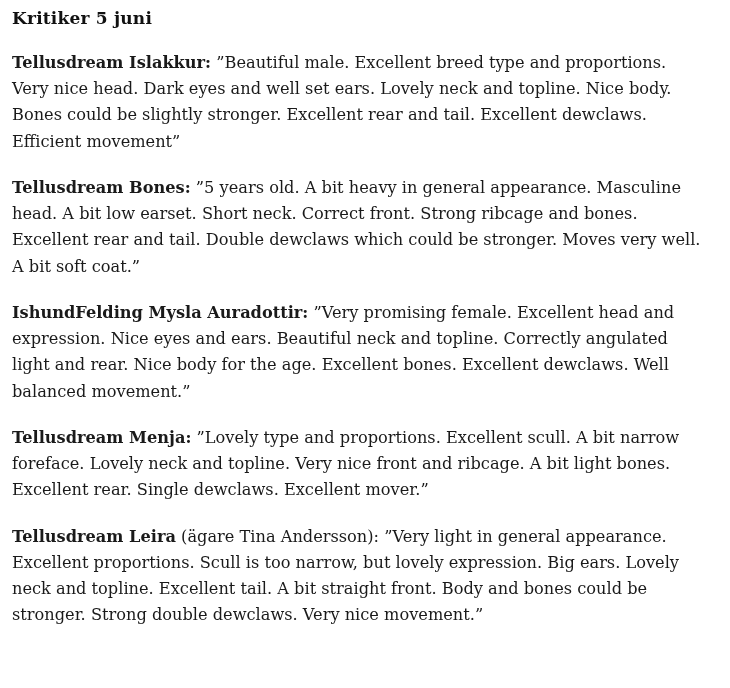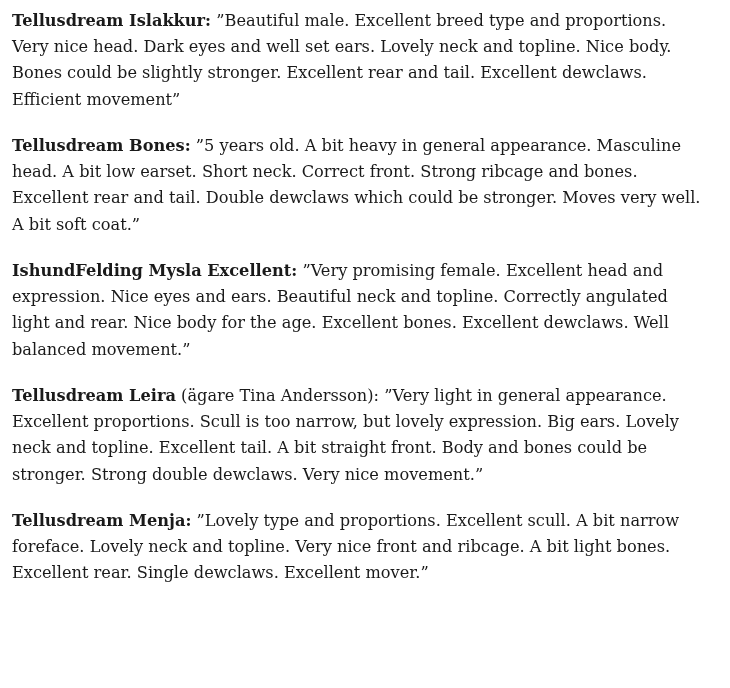--- a/index.html
+++ b/index.html
@@ -47,34 +47,35 @@
   }
   .entry-text {
     font-weight: normal;
   }
 </style>
 </head>
 <body>
 
 <div class="page">
 
+  <h1 class="doc-title">Kritiker  5 juni</h1>
 
   <p class="entry">
     <span class="entry-name">Tellusdream Islakkur:</span><span class="entry-owner"></span><span class="entry-text"> ”Beautiful male. Excellent breed type and proportions. Very nice head. Dark eyes and well set ears. Lovely neck and topline. Nice body. Bones could be slightly stronger. Excellent rear and tail. Excellent dewclaws. Efficient movement”</span>
   </p>
 
   <p class="entry">
     <span class="entry-name">Tellusdream Bones:</span><span class="entry-owner"></span><span class="entry-text"> ”5 years old. A bit heavy in general appearance. Masculine head. A bit low earset. Short neck. Correct front. Strong ribcage and bones. Excellent rear and tail. Double dewclaws which could be stronger. Moves very well. A bit soft coat.”</span>
   </p>
 
   <p class="entry">
-    <span class="entry-name">IshundFelding Mysla Excellent:</span><span class="entry-owner"></span><span class="entry-text"> ”Very promising female. Excellent head and expression. Nice eyes and ears. Beautiful neck and topline. Correctly angulated light and rear. Nice body for the age. Excellent bones. Excellent dewclaws. Well balanced movement.”</span>
+    <span class="entry-name">IshundFelding Mysla Auradottir:</span><span class="entry-owner"></span><span class="entry-text"> ”Very promising female. Excellent head and expression. Nice eyes and ears. Beautiful neck and topline. Correctly angulated light and rear. Nice body for the age. Excellent bones. Excellent dewclaws. Well balanced movement.”</span>
+  </p>
+
+  <p class="entry">
+    <span class="entry-name">Tellusdream Menja:</span><span class="entry-owner"></span><span class="entry-text"> ”Lovely type and proportions. Excellent scull. A bit narrow foreface. Lovely neck and topline. Very nice front and ribcage. A bit light bones. Excellent rear. Single dewclaws. Excellent mover.”</span>
   </p>
 
   <p class="entry">
     <span class="entry-name">Tellusdream Leira</span><span class="entry-owner"> (ägare Tina Andersson):</span><span class="entry-text"> ”Very light in general appearance. Excellent proportions. Scull is too narrow, but lovely expression. Big ears. Lovely neck and topline. Excellent tail. A bit straight front. Body and bones could be stronger. Strong double dewclaws. Very nice movement.”</span>
   </p>
 
-  <p class="entry">
-    <span class="entry-name">Tellusdream Menja:</span><span class="entry-owner"></span><span class="entry-text"> ”Lovely type and proportions. Excellent scull. A bit narrow foreface. Lovely neck and topline. Very nice front and ribcage. A bit light bones. Excellent rear. Single dewclaws. Excellent mover.”</span>
-  </p>
-
 </div>
 
 </body></html>

